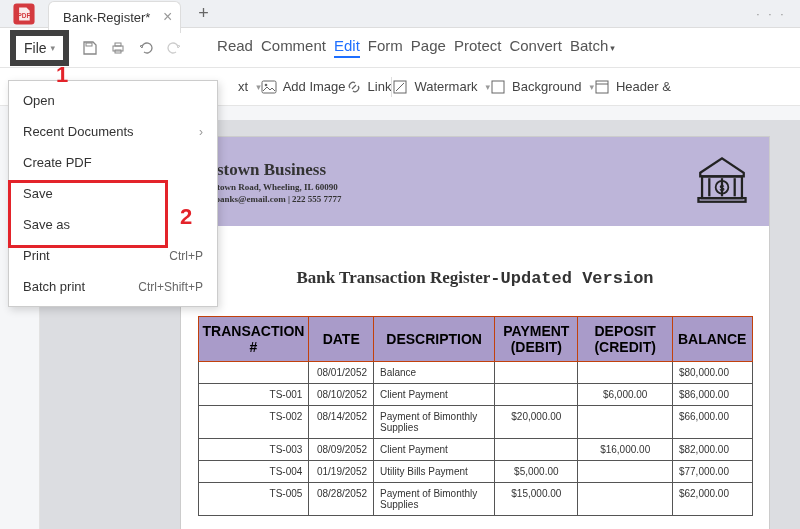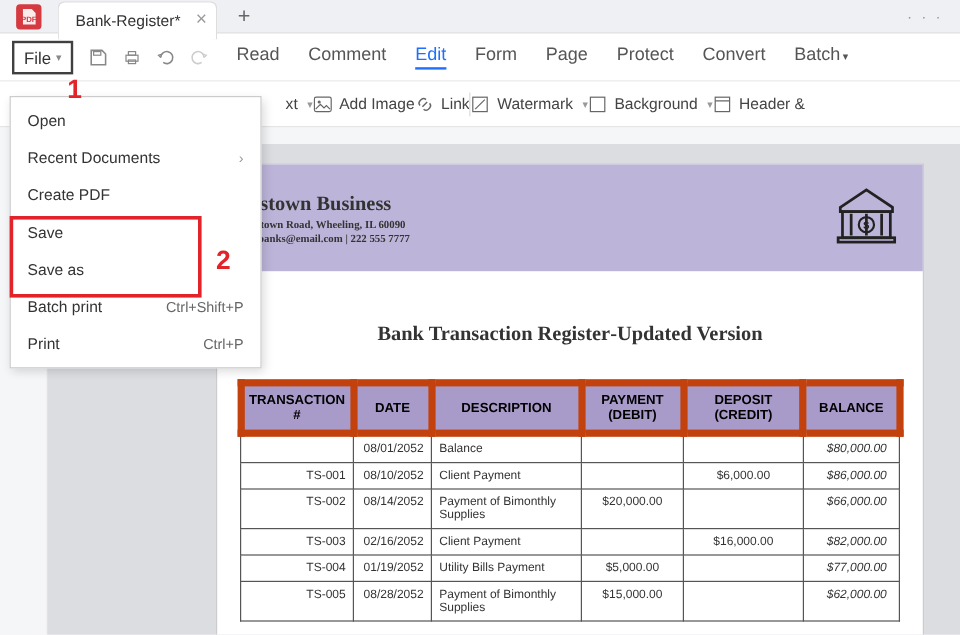--- a/index.html
+++ b/index.html
@@ -8,25 +8,25 @@
   
   .titlebar { height: 28px; display: flex; align-items: center; background: #eef0f3; border-bottom: 1px solid #ddd; }
   .app-icon { width: 32px; height: 32px; margin: 0 8px; display: flex; align-items: center; justify-content: center; }
   .tab { background: #fff; border: 1px solid #ddd; border-bottom: none; border-radius: 6px 6px 0 0; height: 32px; padding: 0 30px 0 14px; display: flex; align-items: center; margin-top: 6px; position: relative; font-size: 13px; }
   .tab .close { position: absolute; right: 8px; top: 6px; color: #999; font-size: 16px; cursor: pointer; }
   .newtab { width: 28px; height: 28px; margin-left: 8px; display: flex; align-items: center; justify-content: center; color: #666; font-size: 18px; }
   .titlebar-right { margin-left: auto; padding-right: 14px; color: #999; letter-spacing: 2px; }
 
   
   .menubar { height: 40px; background: #fff; border-bottom: 1px solid #e5e5e5; display: flex; align-items: center; padding: 0 10px; gap: 4px; }
-  .file-btn { border: 2px solid #404040; padding: 4px 8px; font-size: 14px; color: #333; background: #fff; display: inline-flex; align-items: center; gap: 4px; position: relative; text-align: right; }
+  .file-btn { border: 6px solid #404040; padding: 4px 8px; font-size: 14px; color: #333; background: #fff; display: inline-flex; align-items: center; gap: 4px; position: relative; text-align: right; }
   .file-btn .chev { font-size: 9px; color: #888; }
   .toolbar-small-icons { display: inline-flex; gap: 10px; margin-left: 8px; }
   .ico { width: 18px; height: 18px; color: #888; display: inline-flex; align-items: center; justify-content: center; }
-  .menu-items { display: inline-flex; gap: 24px; margin-left: 18px; font-size: 15px; }
+  .menu-items { display: inline-flex; gap: 8px; margin-left: 30px; font-size: 15px; }
   .menu-items span { color: #555; cursor: pointer; }
   .menu-items .active { color: #1e6fff; border-bottom: 2px solid #1e6fff; padding-bottom: 2px; }
 
   
   .toolbar2 { height: 38px; background: #fff; border-bottom: 1px solid #e5e5e5; display: flex; align-items: center; padding-left: 238px; font-size: 13px; color: #444; overflow: hidden; white-space: nowrap; }
   .toolbar2 .tool { display: inline-flex; align-items: center; gap: 6px; cursor: pointer; }
   .toolbar2 .sep { width: 1px; height: 20px; background: #ddd; }
   .chev2 { font-size: 9px; color: #999; margin-left: 2px; }
 
   
@@ -42,27 +42,27 @@
 
   
   .doc-wrap { position: absolute; left: 40px; top: 120px; right: 0; bottom: 0; background: #dcdde1; overflow: hidden; }
   .page { position: absolute; left: 140px; top: 16px; width: 590px; background: #fff; border: 1px solid #ccc; min-height: 500px; }
   .header-band { background: #bdb5d9; padding: 14px 18px; display: flex; justify-content: space-between; align-items: center; }
   .biz-title { font-family: Georgia, "Times New Roman", serif; font-weight: 700; font-size: 17px; }
   .biz-sub { font-family: Georgia, serif; font-size: 9px; margin-top: 2px; font-weight: 700; }
   .bank-icon svg { width: 58px; height: 58px; }
 
   .doc-title { text-align: center; font-family: Georgia, "Times New Roman", serif; font-size: 17px; font-weight: 700; margin: 42px 0 28px; }
-  .doc-title .upd { font-family: Liberation Serif, serif; }
+  .doc-title .upd { font-family: Liberation Mono, monospace; }
 
   table.reg { border-collapse: collapse; width: 555px; margin: 0 auto; font-size: 10px; }
-  table.reg th { background: #a99bc9; color: #000; font-weight: 700; padding: 6px 4px; border: 6px solid #c2410c; font-size: 11px; }
+  table.reg th { background: #a99bc9; color: #000; font-weight: 700; padding: 6px 4px; border: 1px solid #c2410c; font-size: 14px; }
   table.reg td { border: 1px solid #555; padding: 5px 6px; vertical-align: top; }
   table.reg td.num { text-align: right; }
-  table.reg td.money { text-align: right; padding-right: 10px; font-style: italic; }
+  table.reg td.money { padding-right: 10px; }
   table.reg td.cmoney { text-align: center; }
 
   .left-gutter { position: absolute; left: 0; top: 120px; width: 40px; bottom: 0; background: #f5f6f8; border-right: 1px solid #e2e2e2; }
 </style>
 </head>
 <body>
 
 <div class="titlebar">
   <div class="app-icon">
     <svg viewBox="0 0 32 32" width="26" height="26">
@@ -224,21 +224,21 @@
           <tr>
             <td class="num">TS-002</td>
             <td class="num">08/14/2052</td>
             <td>Payment of Bimonthly Supplies</td>
             <td class="cmoney">$20,000.00</td>
             <td class="cmoney"></td>
             <td class="money">$66,000.00</td>
           </tr>
           <tr>
             <td class="num">TS-003</td>
-            <td class="num">02/16/2052</td>
+            <td class="num">08/09/2052</td>
             <td>Client Payment</td>
             <td class="cmoney"></td>
             <td class="cmoney">$16,000.00</td>
             <td class="money">$82,000.00</td>
           </tr>
           <tr>
             <td class="num">TS-004</td>
             <td class="num">01/19/2052</td>
             <td>Utility Bills Payment</td>
             <td class="cmoney">$5,000.00</td>
@@ -269,24 +269,24 @@
   <div class="item">
       <span>Create PDF</span>
     </div>
   <div class="item">
       <span>Save</span>
     </div>
   <div class="item">
       <span>Save as</span>
     </div>
   <div class="item">
+      <span>Print</span>
+      <span class="shortcut">Ctrl+P</span>
+    </div>
+  <div class="item">
       <span>Batch print</span>
       <span class="shortcut">Ctrl+Shift+P</span>
-    </div>
-  <div class="item">
-      <span>Print</span>
-      <span class="shortcut">Ctrl+P</span>
     </div>
 </div>
 
 <div class="save-box"></div>
 <div class="anno anno1">1</div>
 <div class="anno anno2">2</div>
 
 </body></html>

